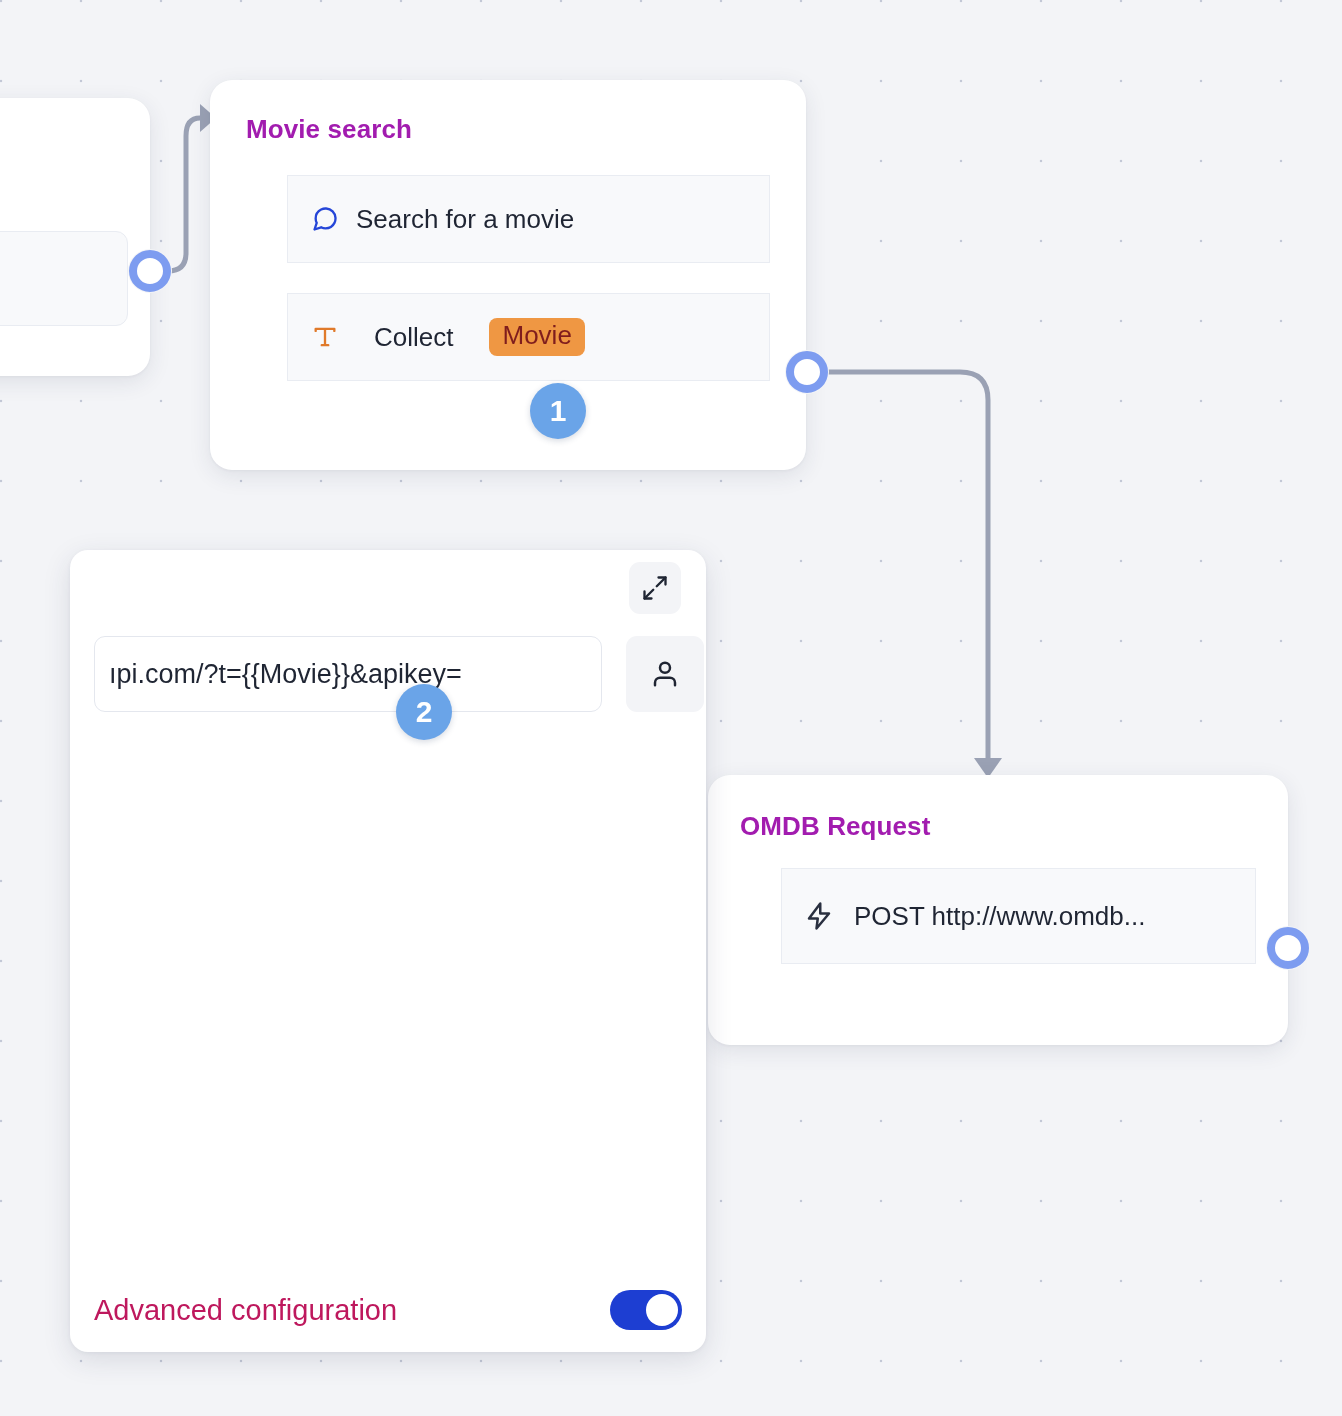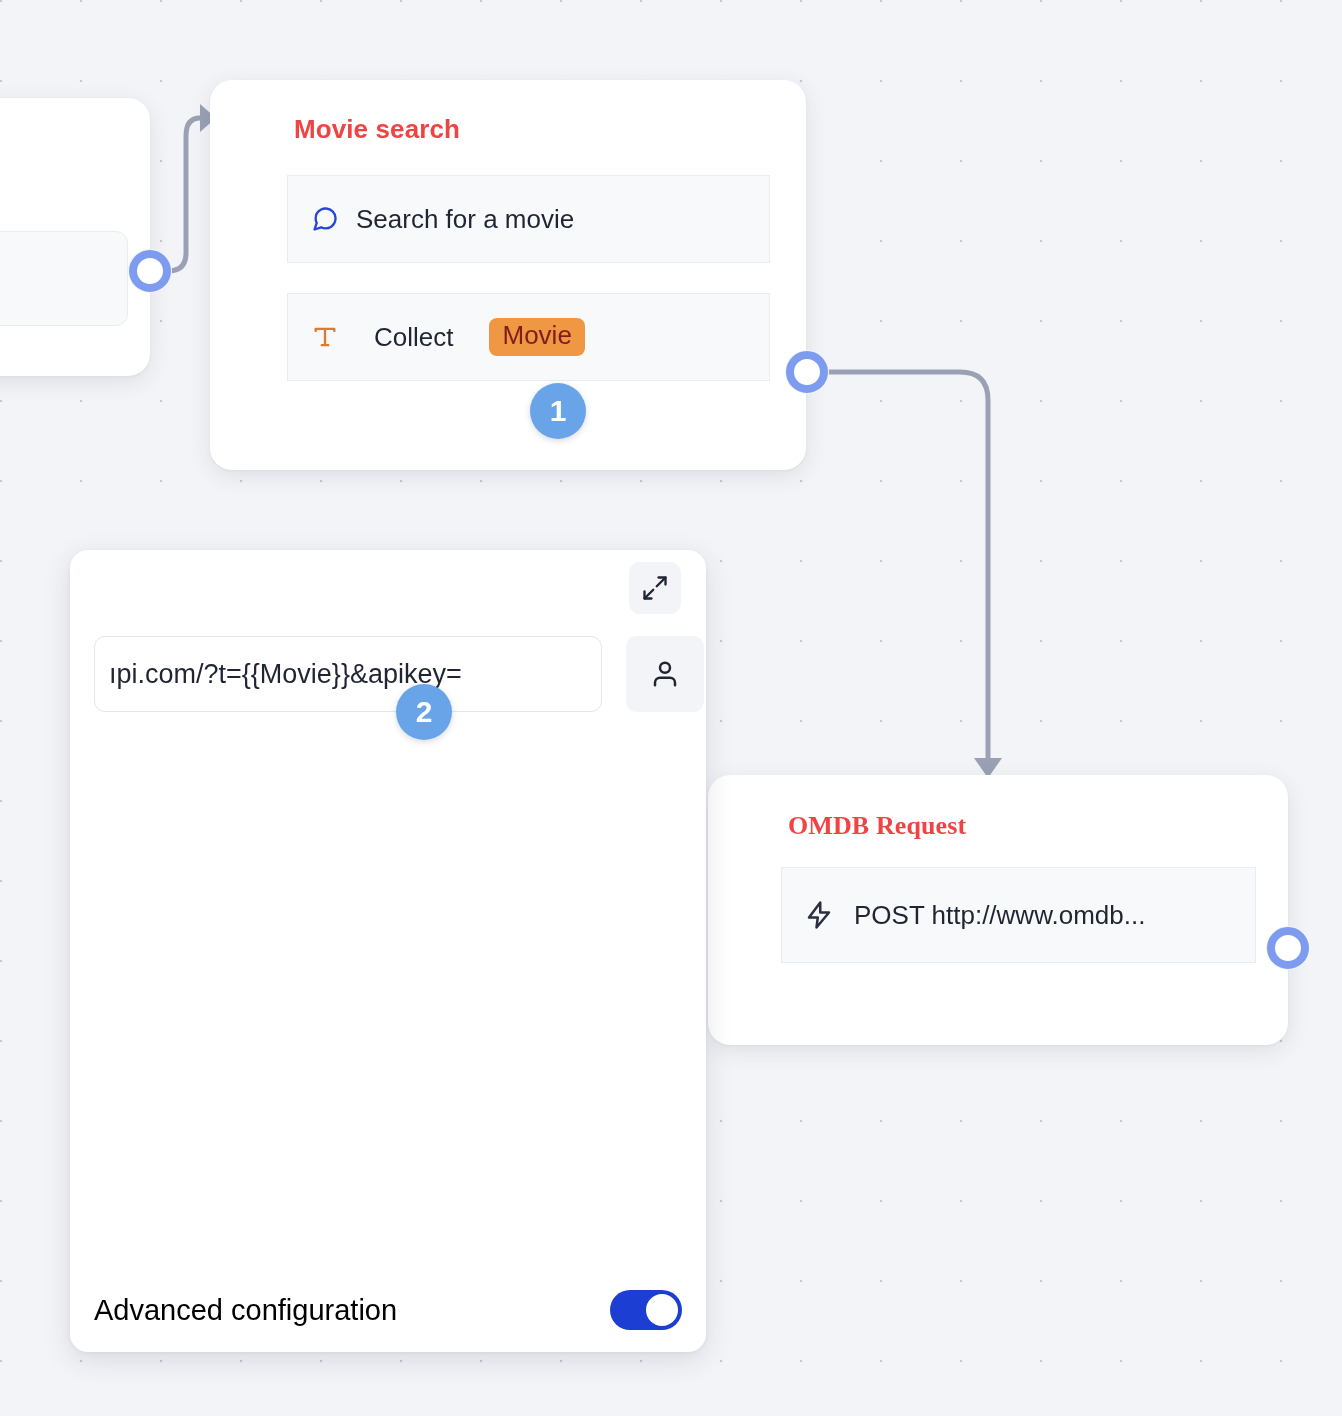--- a/index.html
+++ b/index.html
@@ -39,23 +39,22 @@
   .node {
     position: absolute;
     background: #ffffff;
     border-radius: 22px;
     box-shadow: 0 6px 22px rgba(35, 45, 80, 0.10), 0 1px 3px rgba(35,45,80,0.05);
   }
 
   .node-title {
     font-size: 26px;
     font-weight: bold;
-    color: #ef4444;
+    color: #a21caf;
     letter-spacing: 0.1px;
-    margin-left: 48px;
   }
 
   .node-row {
     display: flex;
     align-items: center;
     gap: 16px;
     background: #f8f9fb;
     border: 1px solid #e9ecf2;
     border-radius: 0;
     height: 88px;
@@ -117,21 +116,21 @@
   }
 
   
   #node-omdb {
     left: 708px;
     top: 775px;
     width: 580px;
     height: 270px;
     padding: 36px 32px;
   }
-  #node-omdb .node-title { margin-bottom: 26px; font-family: Liberation Serif, serif; }
+  #node-omdb .node-title { margin-bottom: 26px; }
   #node-omdb .node-row { height: 96px; gap: 20px; }
 
   
   .handle {
     position: absolute;
     width: 44px;
     height: 44px;
     border-radius: 50%;
     background: #f3f4f7;
     display: flex;
@@ -235,21 +234,21 @@
 
   .adv-row {
     position: absolute;
     left: 24px;
     top: 740px;
     width: 588px;
     display: flex;
     align-items: center;
     justify-content: space-between;
   }
-  .adv-label { font-size: 29px; color: #000000; }
+  .adv-label { font-size: 29px; color: #be185d; }
 
   .toggle {
     width: 72px;
     height: 40px;
     border-radius: 20px;
     background: #1d3ed2;
     position: relative;
     cursor: pointer;
     flex: 0 0 auto;
   }

